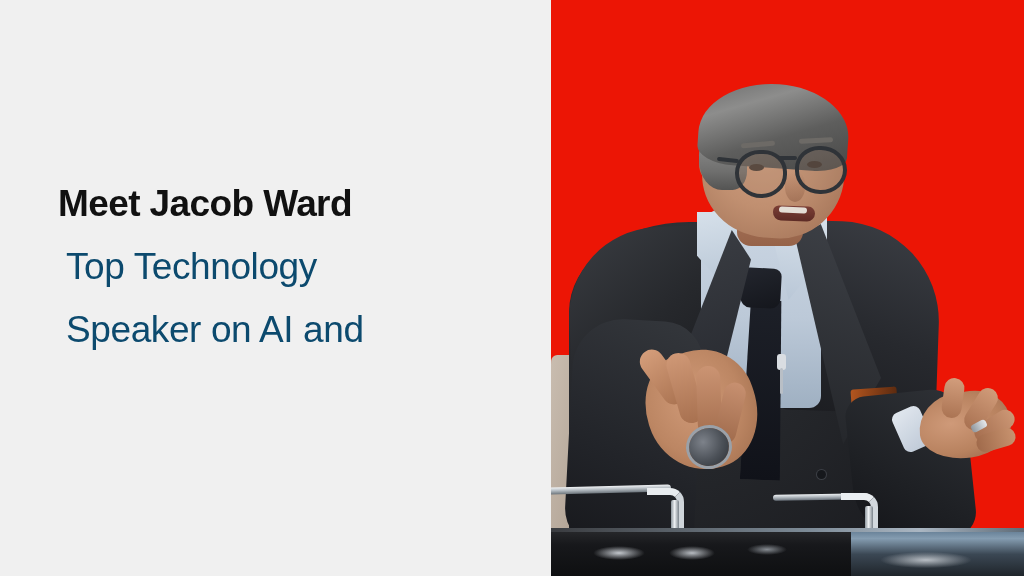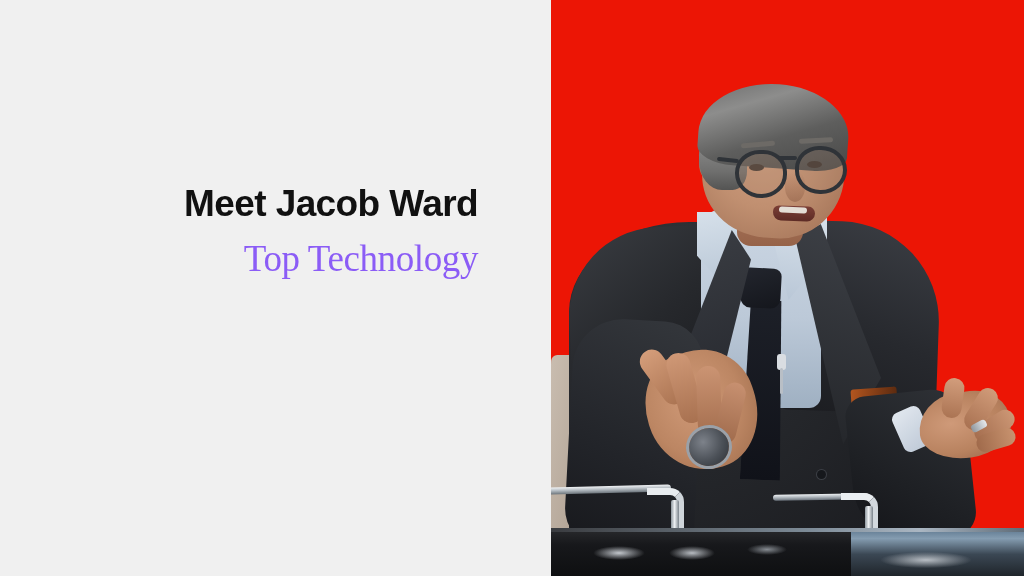--- a/index.html
+++ b/index.html
@@ -7,21 +7,20 @@
     padding: 0;
     background: #ffffff;
   }
   .stage {
     position: relative;
     width: 1024px;
     height: 576px;
     overflow: hidden;
     background: #f0f0f0;
     font-family: "Liberation Sans", sans-serif;
-    text-align: right;
   }
 
   
   .left-panel {
     position: absolute;
     left: 0; top: 0;
     width: 551px; height: 576px;
     background: #f0f0f0;
   }
   .text-block {
@@ -37,23 +36,22 @@
     letter-spacing: -0.6px;
     color: #111111;
     margin: 0;
     white-space: nowrap;
   }
   .subline {
     font-size: 37px;
     font-weight: 400;
     line-height: 55px;
     letter-spacing: -0.4px;
-    color: #8b5cf6;
-    margin: 0;
-    font-family: Liberation Serif, serif;
+    color: #0c4a6e;
+    margin: 8px;
   }
 
   
   .photo-panel {
     position: absolute;
     left: 551px; top: 0;
     width: 473px; height: 576px;
     background: #ec1505;
     overflow: hidden;
   }
@@ -554,20 +552,21 @@
 </style>
 </head>
 <body>
 
 <div class="stage">
 
   <div class="left-panel">
     <div class="text-block">
       <h1 class="headline">Meet Jacob Ward</h1>
       <p class="subline">Top Technology</p>
+      <p class="subline">Speaker on AI and</p>
     </div>
   </div>
 
   <div class="photo-panel">
 
     <div class="chair-back"></div>
     <div class="chair-back-shadow"></div>
 
     <div class="subject">
 

